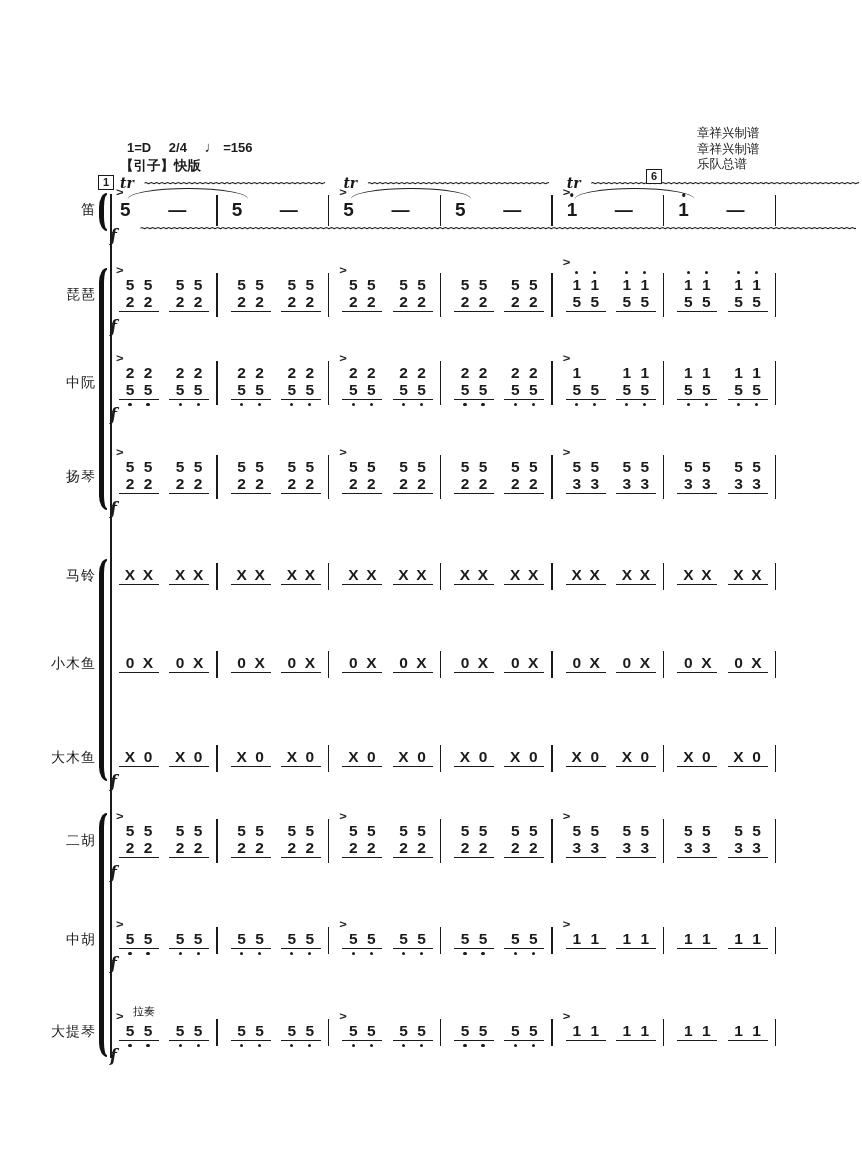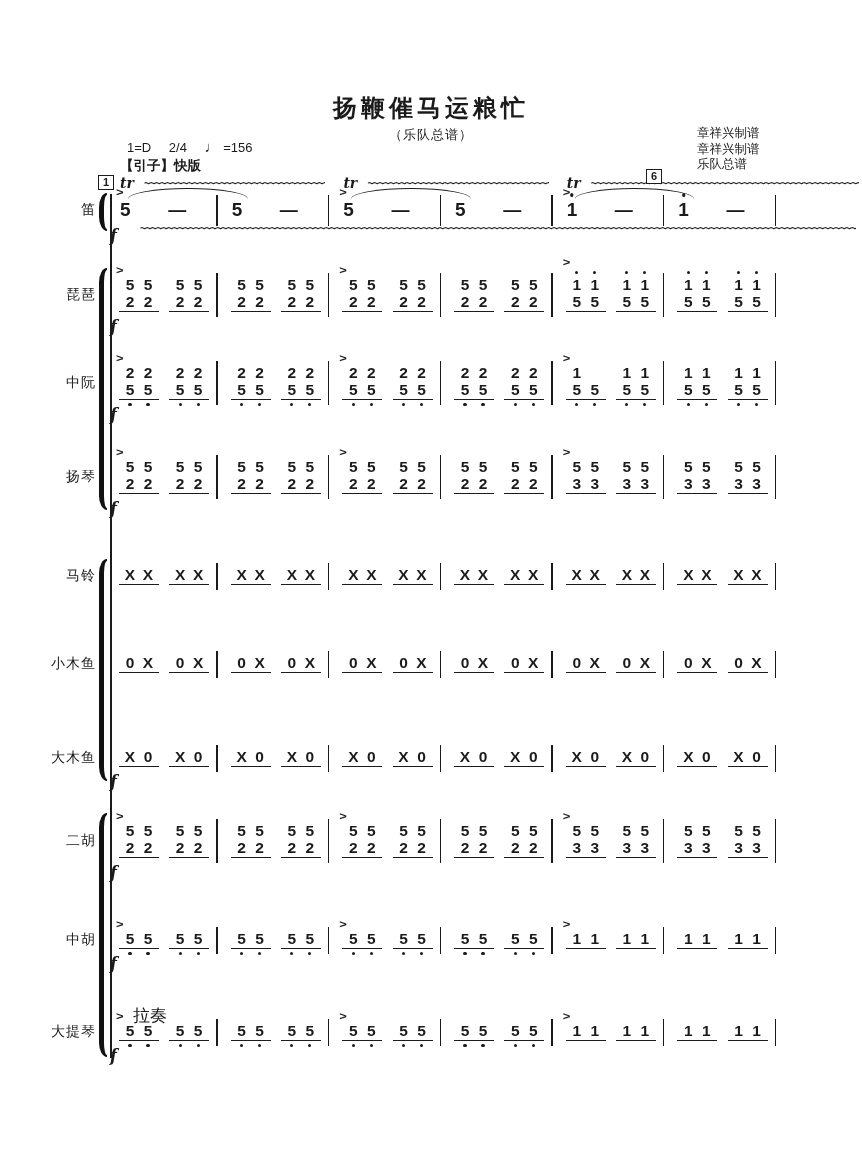--- a/index.html
+++ b/index.html
@@ -3,21 +3,21 @@
 <meta charset="utf-8">
 <style>
   html,body{margin:0;padding:0;background:#e8e8e8}
   #sheet{position:relative;width:862px;height:1156px;margin:0 auto;background:#fff;
          font-family:"Liberation Sans","DejaVu Sans",sans-serif;color:#1b1b1b;overflow:hidden}
 
   
   .title{position:absolute;top:92px;left:0;width:100%;text-align:center;
          font-size:24px;font-weight:700;letter-spacing:4px}
   .subtitle{position:absolute;top:126px;left:0;width:100%;text-align:center;font-size:13px;letter-spacing:1px}
-  .tempo{position:absolute;left:127px;top:138px;font-size:13px;font-weight:400}
+  .tempo{position:absolute;left:127px;top:138px;font-size:13px;font-weight:700}
   .tempo span{margin-right:14px}
   .tempo .mnote{margin-right:0;font-size:15px}
   .section{position:absolute;left:120px;top:157px;font-size:13.5px;font-weight:700}
   .credits{position:absolute;left:697px;top:126px;font-size:12.5px;line-height:15.5px}
   .rehearsal{border:1.3px solid #1b1b1b;font-size:11px;font-weight:700;padding:0 4px;line-height:13px;background:#fff}
   #reh1{position:absolute;left:98px;top:175px}
   .footer{position:absolute;top:1071px;left:0;width:100%;text-align:center;font-size:12.5px}
 
   
   .sysline{position:absolute;left:110px;top:194px;width:1.5px;height:864px;background:#1b1b1b}
@@ -40,41 +40,39 @@
   .nrow.beam{border-bottom:1.7px solid #1b1b1b;padding-bottom:1px}
   .cell{width:18px;text-align:center;font-size:15.5px;font-weight:700;line-height:17px}
   .hidots{position:absolute;bottom:calc(100% + 1px);left:0;display:flex;padding:0 2px}
   .lodots{position:absolute;top:calc(100% + 2px);left:0;display:flex;padding:0 2px}
   .hidots .cell,.lodots .cell{height:4px;line-height:4px;font-size:4px}
   .dot{display:inline-block;width:3.2px;height:3.2px;border-radius:50%;background:#1b1b1b}
 
   .acc{position:absolute;top:-13px;left:10px;font-size:13px;font-weight:700;transform:scaleY(.85)}
   .acc.up{top:-21px}
   .dyn{position:absolute;left:4px;top:calc(100% + 4px);font:italic 700 16px "DejaVu Serif","Liberation Serif",serif}
-  .ann{position:absolute;left:27px;top:-18px;font-size:17px;white-space:nowrap}
+  .ann{position:absolute;left:27px;top:-18px;font-size:11px;white-space:nowrap}
 
   .mn{position:relative;font-size:19px;font-weight:700;line-height:24px}
   .hd{position:absolute;left:50%;top:-5px;width:3.5px;height:3.5px;border-radius:50%;background:#1b1b1b;transform:translateX(-50%)}
   .mdash{font-size:18px;font-weight:700}
 
   .overlay{position:absolute;left:8px;top:0;width:100%;height:100%;pointer-events:none;overflow:visible}
   .trm{position:absolute;top:-23px;font:italic 700 14px "DejaVu Serif","Liberation Serif",serif}
   .wavy{position:absolute;top:-19px;height:9px;line-height:9px;overflow:hidden;font-size:11px;
         letter-spacing:-1px;white-space:nowrap;font-weight:700}
   .wavy.low{top:26px}
   .tie{position:absolute;top:-10px;height:11px;border-top:1.6px solid #1b1b1b;
        border-radius:50% / 100% 100% 0 0;box-sizing:border-box}
   .box6{position:absolute;top:-29px}
 </style>
 </head>
 <body>
 
 <div id="sheet">
-  <div class="title">扬鞭催马运粮忙</div>
-  <div class="subtitle">（乐队总谱）</div>
 
   <div class="tempo">
     <span>1=D</span>
     <span>2/4</span>
     <span class="mnote">♩</span>
     <span>=156</span>
   </div>
 
   <div class="section">【引子】快版</div>
 

